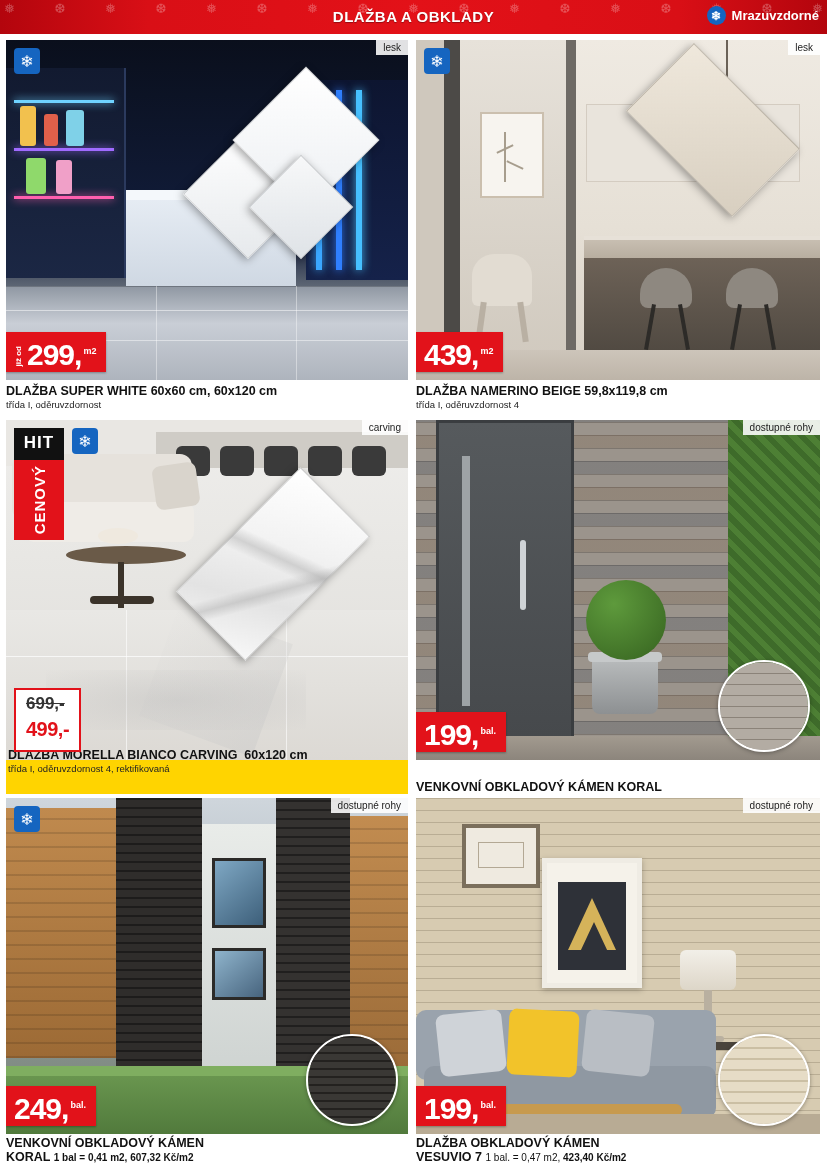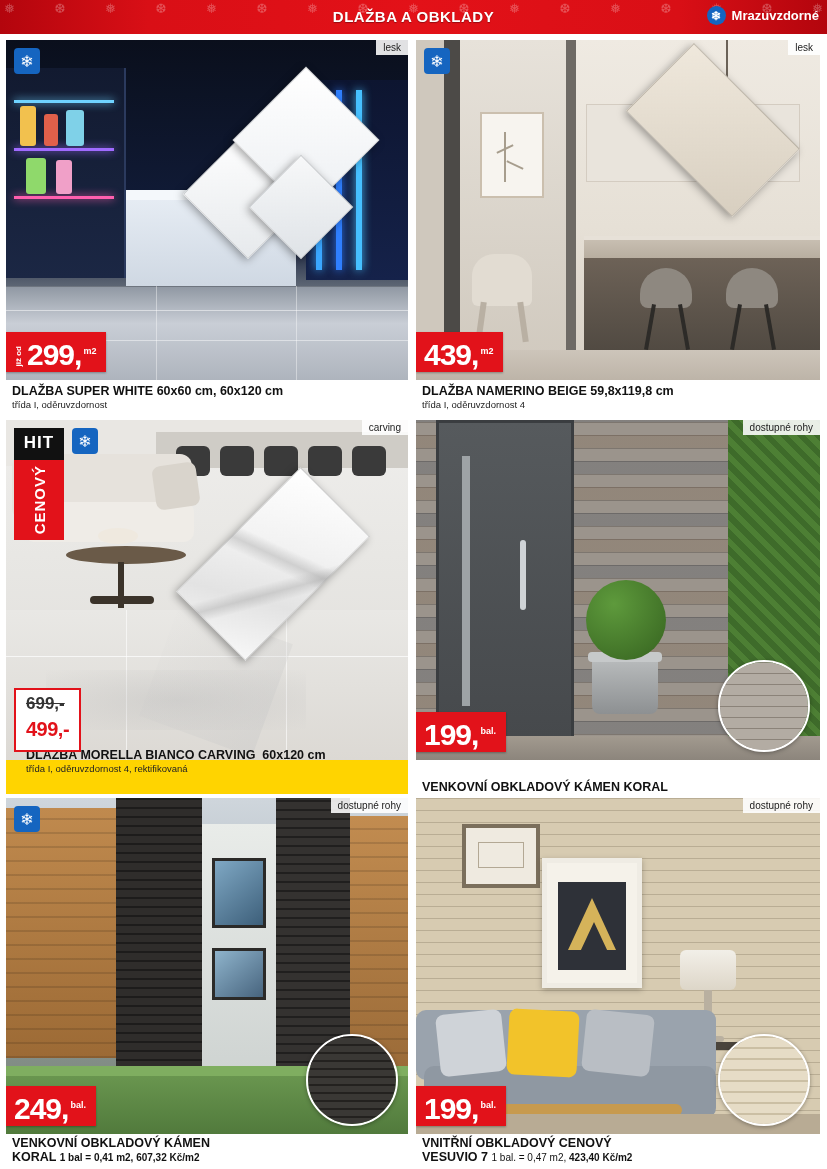--- a/index.html
+++ b/index.html
@@ -54,21 +54,21 @@
   }
   .card {
     position:absolute;
     overflow:hidden;
   }
   .photo {
     position:absolute; left:0; top:0; right:0;
     overflow:hidden;
   }
   .caption {
-    position:absolute; left:0; right:0; bottom:0;margin-left:6px;
+    position:absolute; left:0; right:0; bottom:0;
   }
   .cap-title { font-size:12.5px; font-weight:bold; color:#111; line-height:14px; }
   .cap-title .sz { font-weight:bold; }
   .cap-sub { font-size:9.5px; color:#222; line-height:12px; margin-top:1px; }
   .cap-sub b { font-weight:bold; }
 
   
   .flake-badge {
     position:absolute; left:8px; top:8px;
     width:26px;height:26px;border-radius:4px;
@@ -304,21 +304,21 @@
       </div>
       <div class="flake-badge" style="left:66px;top:8px;">❄</div>
       <div class="tag">carving</div>
     </div>
 
     <div class="pricebox" style="left:8px; bottom:42px;">
       <div class="old">699,-</div>
       <div class="new">499,-</div>
     </div>
 
-    <div class="caption" style="height:48px; padding:2px 0 0 14px;">
+    <div class="caption" style="height:48px; padding:2px 0 0 2px;">
       <div class="cap-title">
         <span>DLAŽBA MORELLA BIANCO CARVING</span>&nbsp;&nbsp;<span class="sz">60x120 cm</span>
       </div>
       <div class="cap-sub">třída I, oděruvzdornost 4, rektifikovaná</div>
     </div>
   </div>
 
   <div class="card" style="left:416px; top:386px; width:404px; height:374px;">
     <div class="photo" style="height:340px; background:#8e8a86;">
 
@@ -432,21 +432,21 @@
         <div class="inner" style="background:
           repeating-linear-gradient(0deg,#e6dcc6 0px,#e6dcc6 9px,#cbbfa4 9px,#cbbfa4 11px),
           repeating-linear-gradient(90deg,rgba(0,0,0,.07) 0px,rgba(0,0,0,.07) 1px,rgba(0,0,0,0) 1px,rgba(0,0,0,0) 22px);"></div>
       </div>
       <div class="price" style="left:0; bottom:8px; height:40px;">
         <div class="num">199,</div>
         <div class="unit">bal.</div>
       </div>
     </div>
     <div class="caption" style="height:35px; padding-top:2px;">
-      <div class="cap-title">VNITŘNÍ OBKLADOVÝ CENOVÝ</div>
+      <div class="cap-title">DLAŽBA OBKLADOVÝ KÁMEN</div>
       <div class="cap-title">
         <span>VESUVIO 7</span>
         <span style="font-weight:normal;font-size:10px;">
           <span>1 bal. = 0,47 m2, </span><b>423,40 Kč/m2</b>
         </span>
       </div>
     </div>
   </div>
 
 </div>

